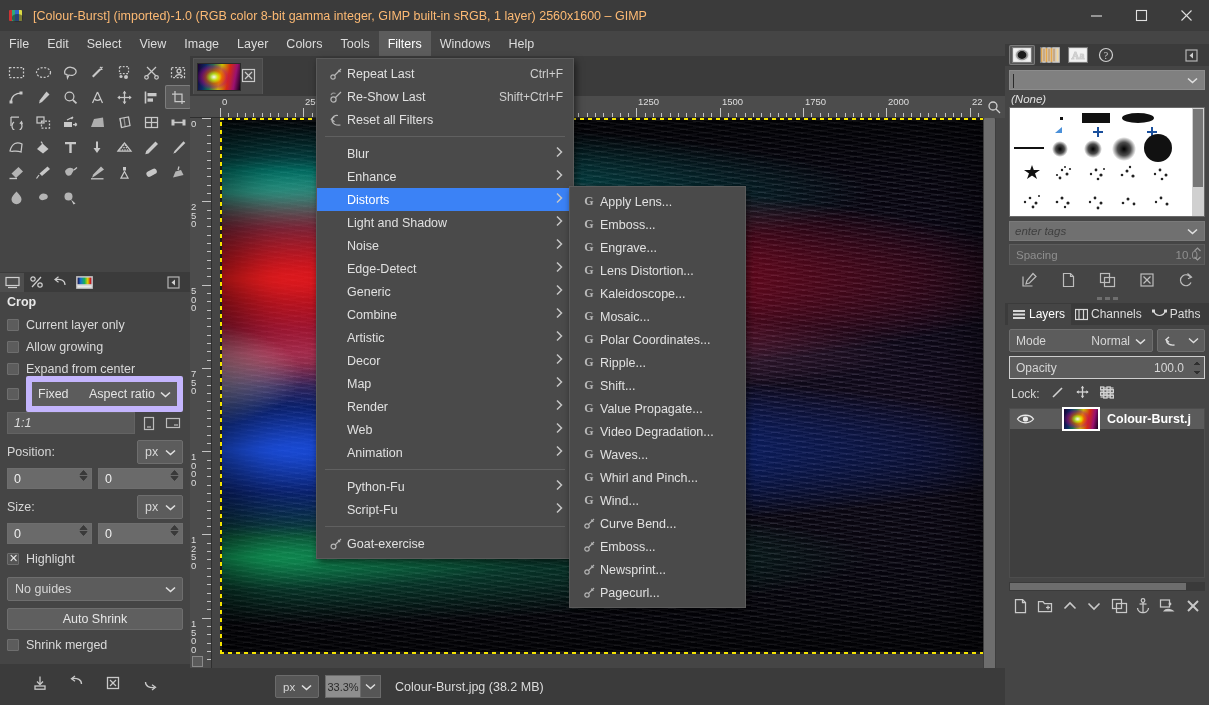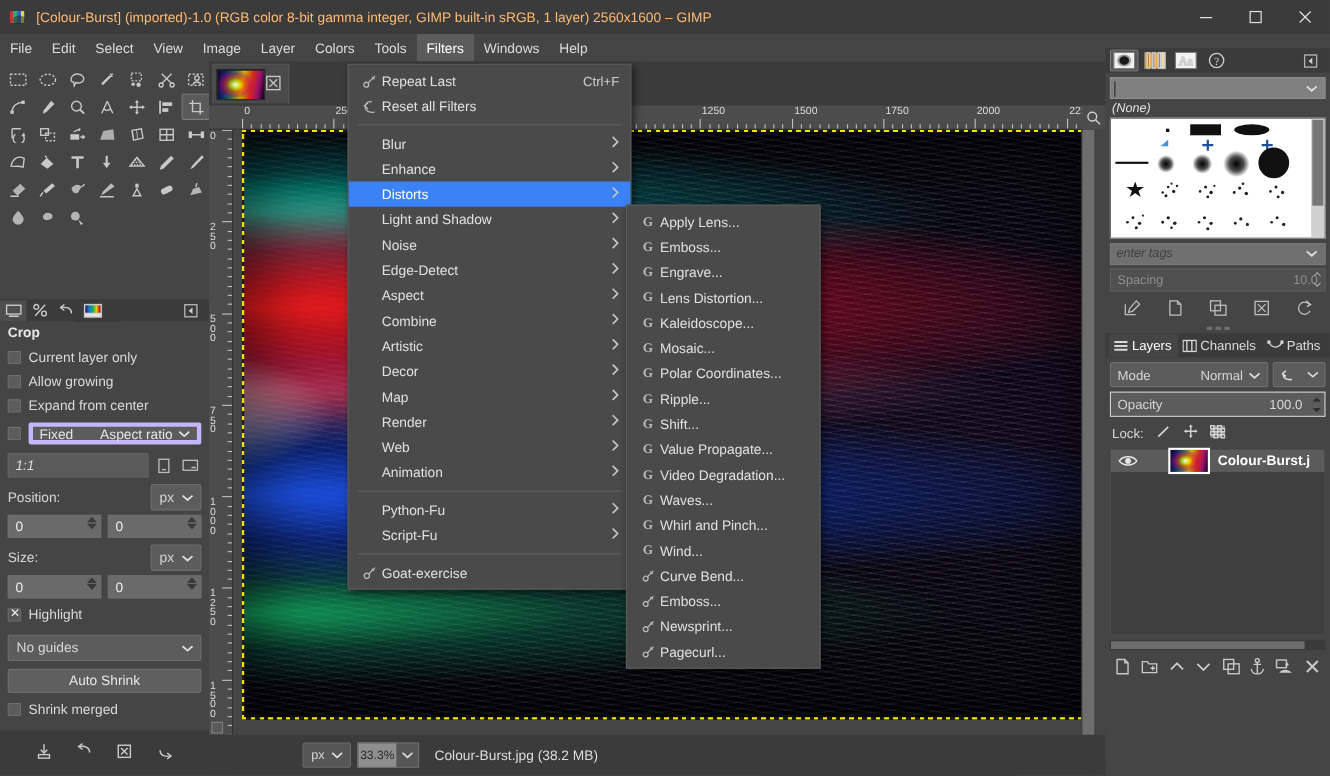--- a/index.html
+++ b/index.html
@@ -55,21 +55,21 @@
   .tbt-arrow { margin-left:auto; margin-right:5px; }
 
   
   .toolopts { position:absolute; top:292px; left:0; width:190px; height:372px; background:#454545; padding:2px 7px 0 7px; }
   .to-title { font-size:12.5px; font-weight:bold; color:#e8e8e8; margin:1px 0 5px 0; }
   .to-row { display:flex; align-items:center; height:22px; }
   .chk { width:12px; height:12px; background:#5c5c5c; border:1px solid #6e6e6e; flex:none; margin-right:7px; border-radius:1px; }
   .chk.on { background:#555; position:relative; }
   .chk.on::after { content:"✕"; position:absolute; left:1px; top:-3px; font-size:11px; color:#e9e9e9; line-height:14px; }
   .to-lbl { font-size:12.5px; color:#d9d9d9; }
-  .combo { background:#5c5c5c; border:4px solid #c4b5fd; border-radius:2px; height:20px; display:flex; align-items:flex-start; padding:0 6px; color:#e4e4e4; font-size:12.5px; position:relative; }
+  .combo { background:#5c5c5c; border:6px solid #c4b5fd; border-radius:2px; height:36px; display:flex; align-items:center; padding:0 6px; color:#e4e4e4; font-size:12.5px; position:relative; }
   .combo .cv { margin-left:auto; margin-right:16px; }
   .caret { position:absolute; right:6px; top:50%; transform:translateY(-50%); }
   .caret svg{stroke:#e0e0e0;fill:none;stroke-width:1.6;}
   .ratio-row { display:flex; align-items:center; margin-top:4px; }
   .ratio-in { flex:1; height:22px; background:#5a5a5a; border:1px solid #636363; font-style:italic; color:#dcdcdc; display:flex; align-items:center; padding-left:6px; font-size:12.5px; }
   .mini-btn { width:20px; height:20px; margin-left:4px; display:flex;align-items:center;justify-content:center; }
   .mini-btn svg{stroke:#bdbdbd;fill:none;stroke-width:1.2;}
   .unit-row { display:flex; align-items:center; margin-top:6px; }
   .unit-lbl { font-size:12.5px; }
   .unit-combo { margin-left:auto; width:46px; height:24px; background:#5c5c5c; border:1px solid #6e6e6e; border-radius:2px; display:flex; align-items:center; padding-left:7px; font-size:12.5px; position:relative; }
@@ -1282,20 +1282,31 @@
             <line x1="5.5" y1="8.5" x2="12" y2="2"></line>
             <line x1="9.5" y1="3" x2="11.5" y2="5"></line>
           </svg>
         </span>
       <span class="pm-lbl">Repeat Last</span>
       <span class="pm-accel">Ctrl+F</span>
     </div>
     <div class="pm-item">
       <span class="pm-ico">
           <svg width="14" height="14" viewBox="0 0 14 14">
+            <circle cx="4.5" cy="9.5" r="2.6"></circle>
+            <path d="M6.5 7.5 L12 2"></path>
+            <path d="M2 5 C3 3 5 2.5 6.5 3.5" opacity=".7"></path>
+          </svg>
+        </span>
+      <span class="pm-lbl">Re-Show Last</span>
+      <span class="pm-accel">Shift+Ctrl+F</span>
+    </div>
+    <div class="pm-item">
+      <span class="pm-ico">
+          <svg width="14" height="14" viewBox="0 0 14 14">
             <path d="M3 7 C3 11 7 12.5 11.5 12"></path>
             <path d="M5.5 3.5 L2.3 6.2 L5.5 8.8"></path>
             <path d="M3 7 C3 3.5 6 2 9 2.5"></path>
           </svg>
         </span>
       <span class="pm-lbl">Reset all Filters</span>
     </div>
 
     <div class="pm-sep"></div>
 
@@ -1336,21 +1347,21 @@
       </div>
     <div class="pm-item">
         <span class="pm-ico"></span>
         <span class="pm-lbl">Edge-Detect</span>
         <span class="pm-sub"><svg width="8" height="12" viewBox="0 0 8 12">
             <path d="M2 1.5 L6.5 6 L2 10.5"></path>
           </svg></span>
       </div>
     <div class="pm-item">
         <span class="pm-ico"></span>
-        <span class="pm-lbl">Aspect</span>
+        <span class="pm-lbl">Generic</span>
         <span class="pm-sub"><svg width="8" height="12" viewBox="0 0 8 12">
             <path d="M2 1.5 L6.5 6 L2 10.5"></path>
           </svg></span>
       </div>
     <div class="pm-item">
         <span class="pm-ico"></span>
         <span class="pm-lbl">Combine</span>
         <span class="pm-sub"><svg width="8" height="12" viewBox="0 0 8 12">
             <path d="M2 1.5 L6.5 6 L2 10.5"></path>
           </svg></span>

